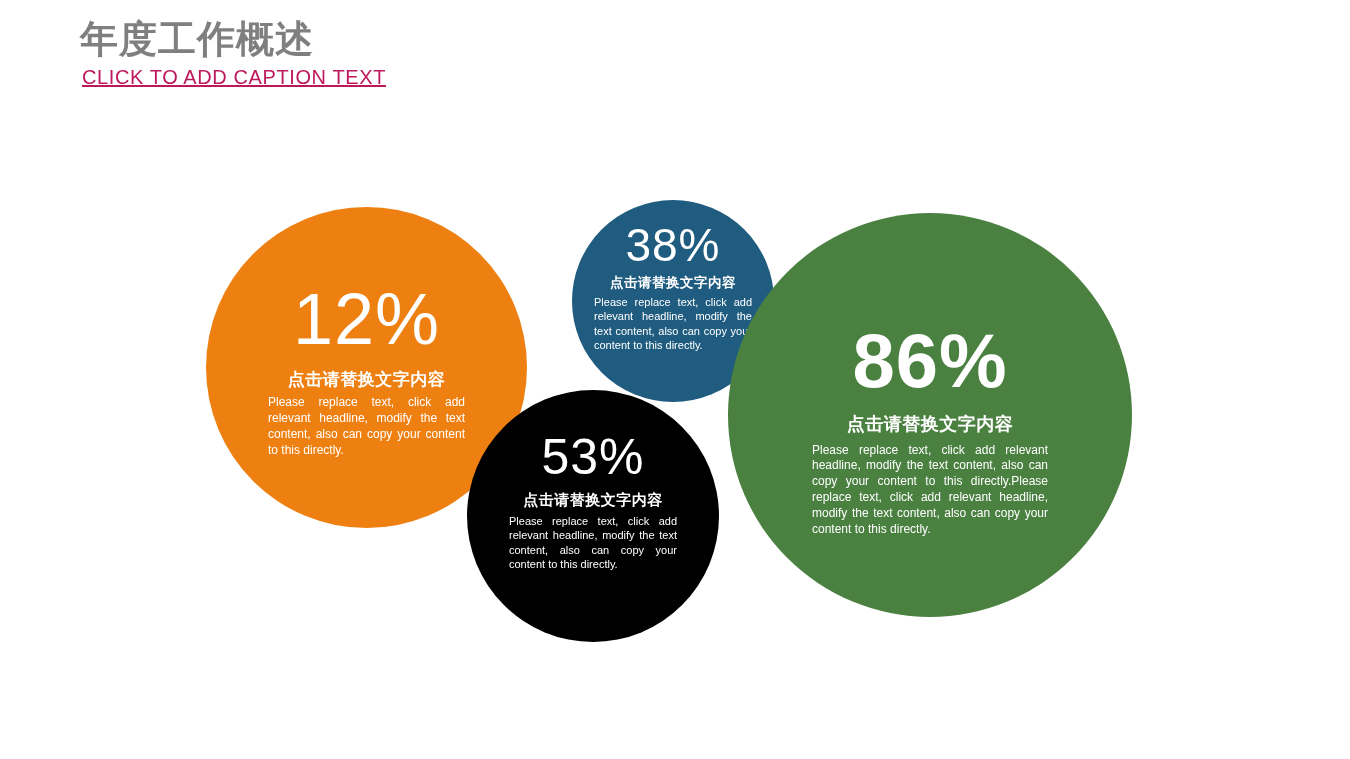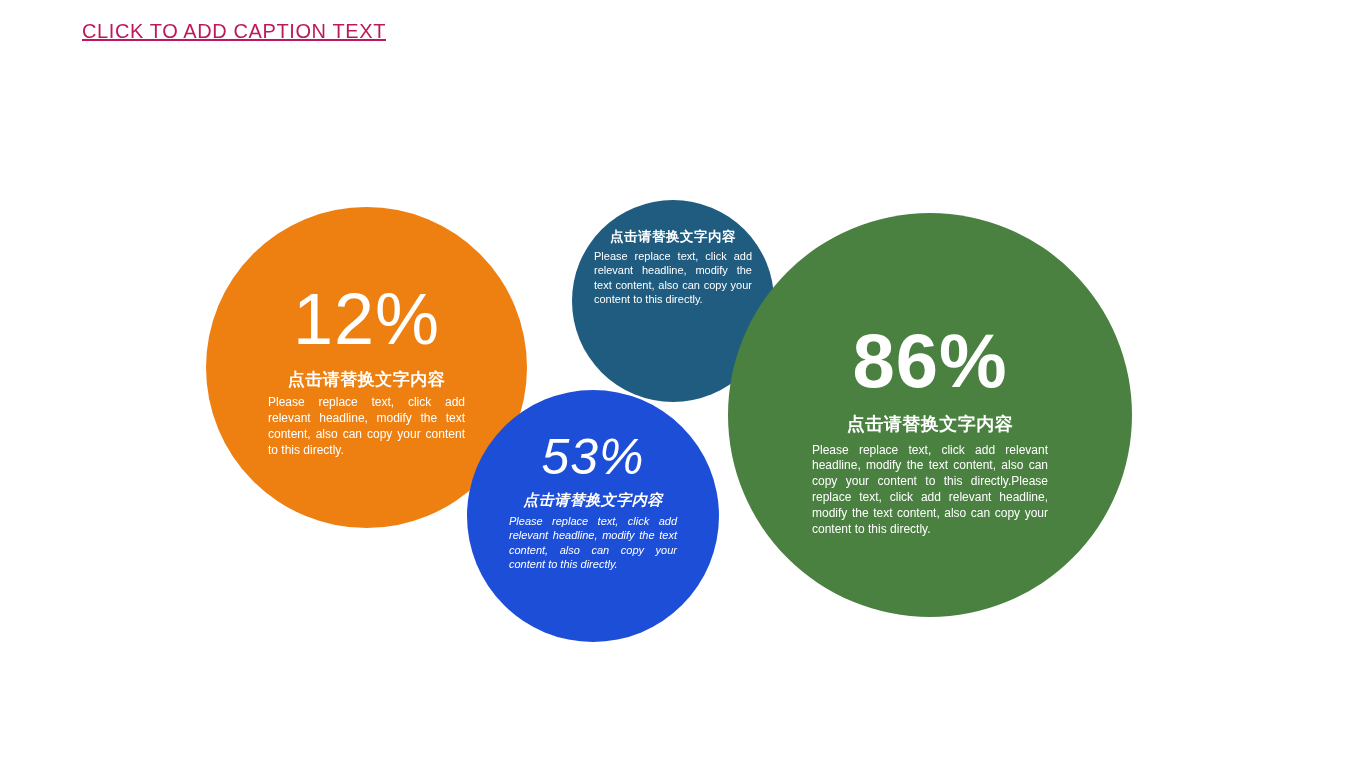--- a/index.html
+++ b/index.html
@@ -119,48 +119,49 @@
   #bubble-green .pct { font-size: 76px; font-weight: bold; }
   #bubble-green .cap { font-size: 18px; margin-top: 14px; }
   #bubble-green .body { font-size: 12px; margin-top: 7px; }
 
   
   #bubble-red {
     left: 467px;
     top: 390px;
     width: 252px;
     height: 252px;
-    background: #1d4ed8;
+    background: #000000;
     z-index: 4;
-    font-style: italic;
   }
   #bubble-red .inner { top: 42px; padding: 0 42px; }
   #bubble-red .pct { font-size: 50px; }
   #bubble-red .cap { font-size: 15px; margin-top: 9px; }
   #bubble-red .body { font-size: 11px; margin-top: 4px; }
 </style>
 </head>
 <body>
 
 <div id="slide">
 
   <div id="header">
+    <div id="slide-title">年度工作概述</div>
     <div id="slide-subtitle">CLICK TO ADD CAPTION TEXT</div>
   </div>
 
   <div class="bubble" id="bubble-orange">
     <div class="inner">
       <div class="pct">12%</div>
       <div class="cap">点击请替换文字内容</div>
       <div class="body">Please replace text, click add relevant headline, modify the text content, also can copy your content to this directly.</div>
     </div>
   </div>
 
   <div class="bubble" id="bubble-blue">
     <div class="inner">
+      <div class="pct">38%</div>
       <div class="cap">点击请替换文字内容</div>
       <div class="body">Please replace text, click add relevant headline, modify the text content, also can copy your content to this directly.</div>
     </div>
   </div>
 
   <div class="bubble" id="bubble-green">
     <div class="inner">
       <div class="pct">86%</div>
       <div class="cap">点击请替换文字内容</div>
       <div class="body">Please replace text, click add relevant headline, modify the text content, also can copy your content to this directly.Please replace text, click add relevant headline, modify the text content, also can copy your content to this directly.</div>

